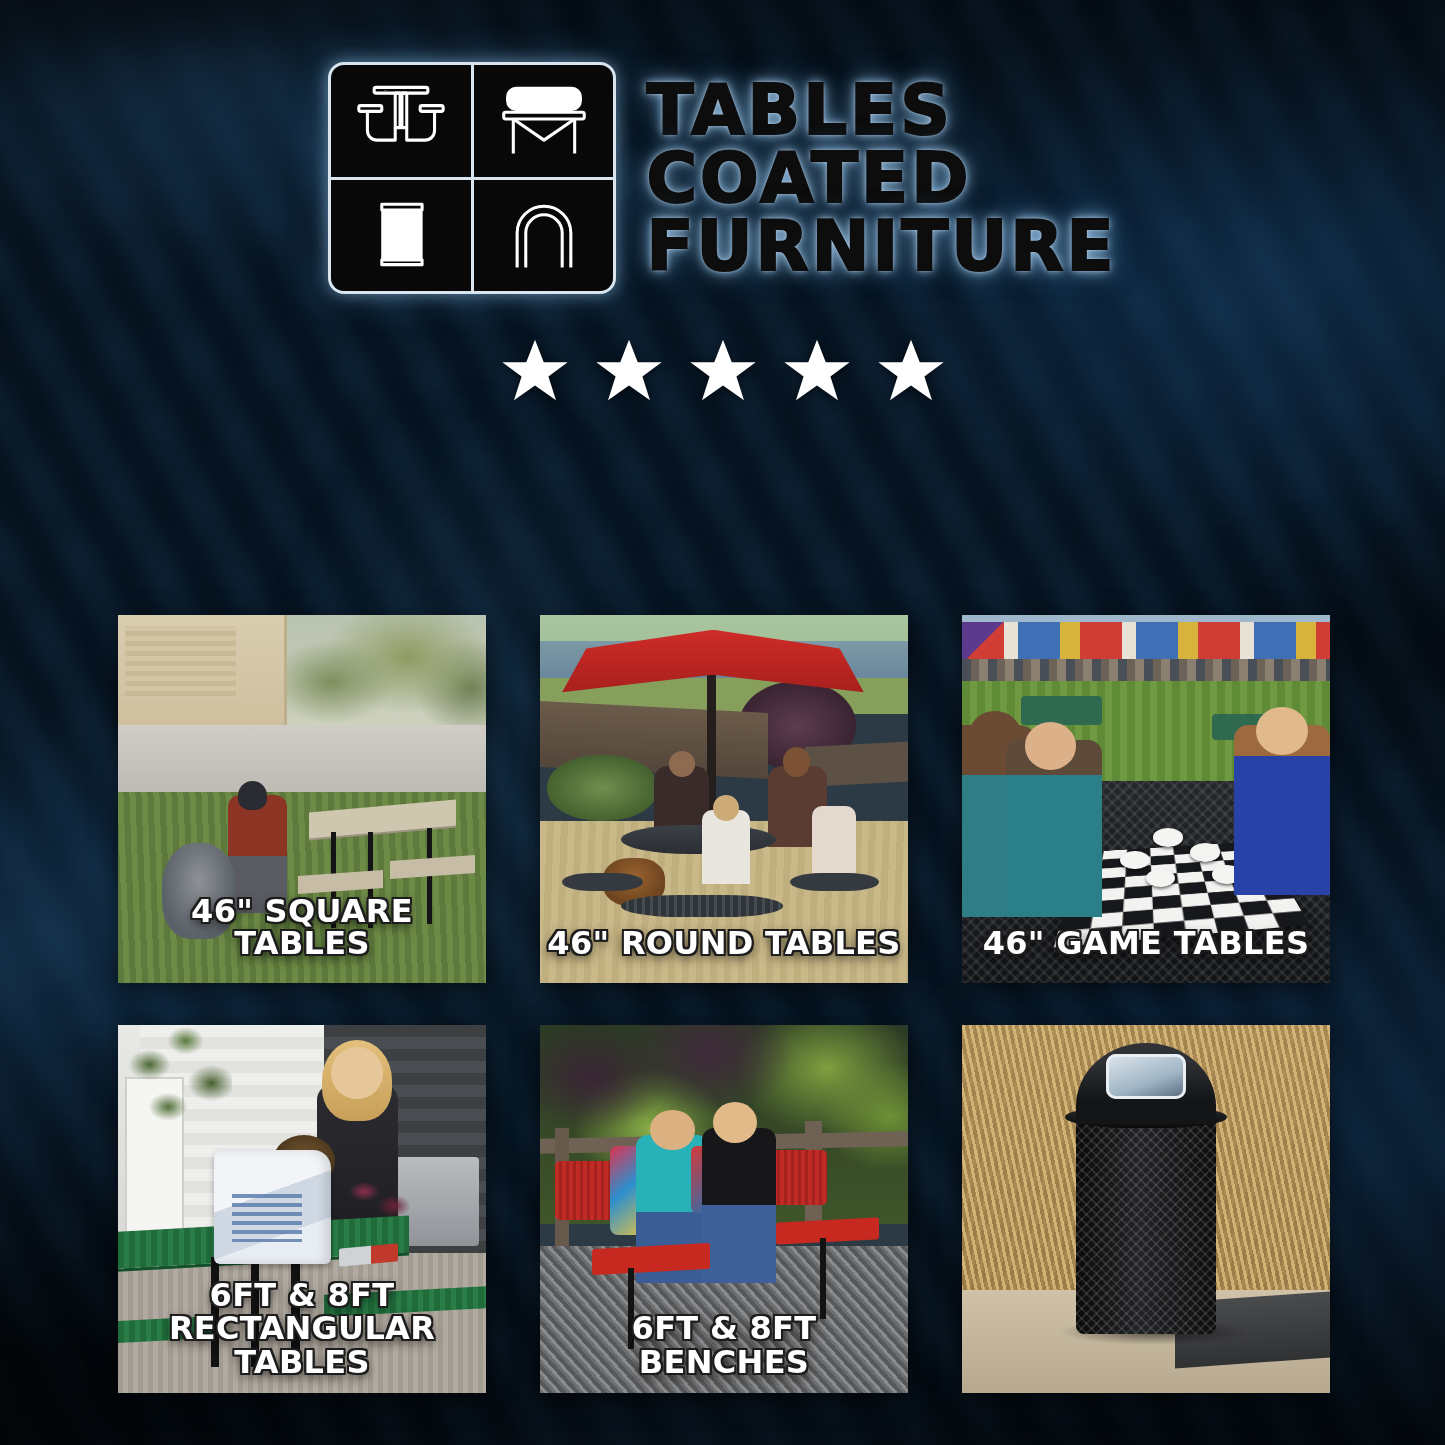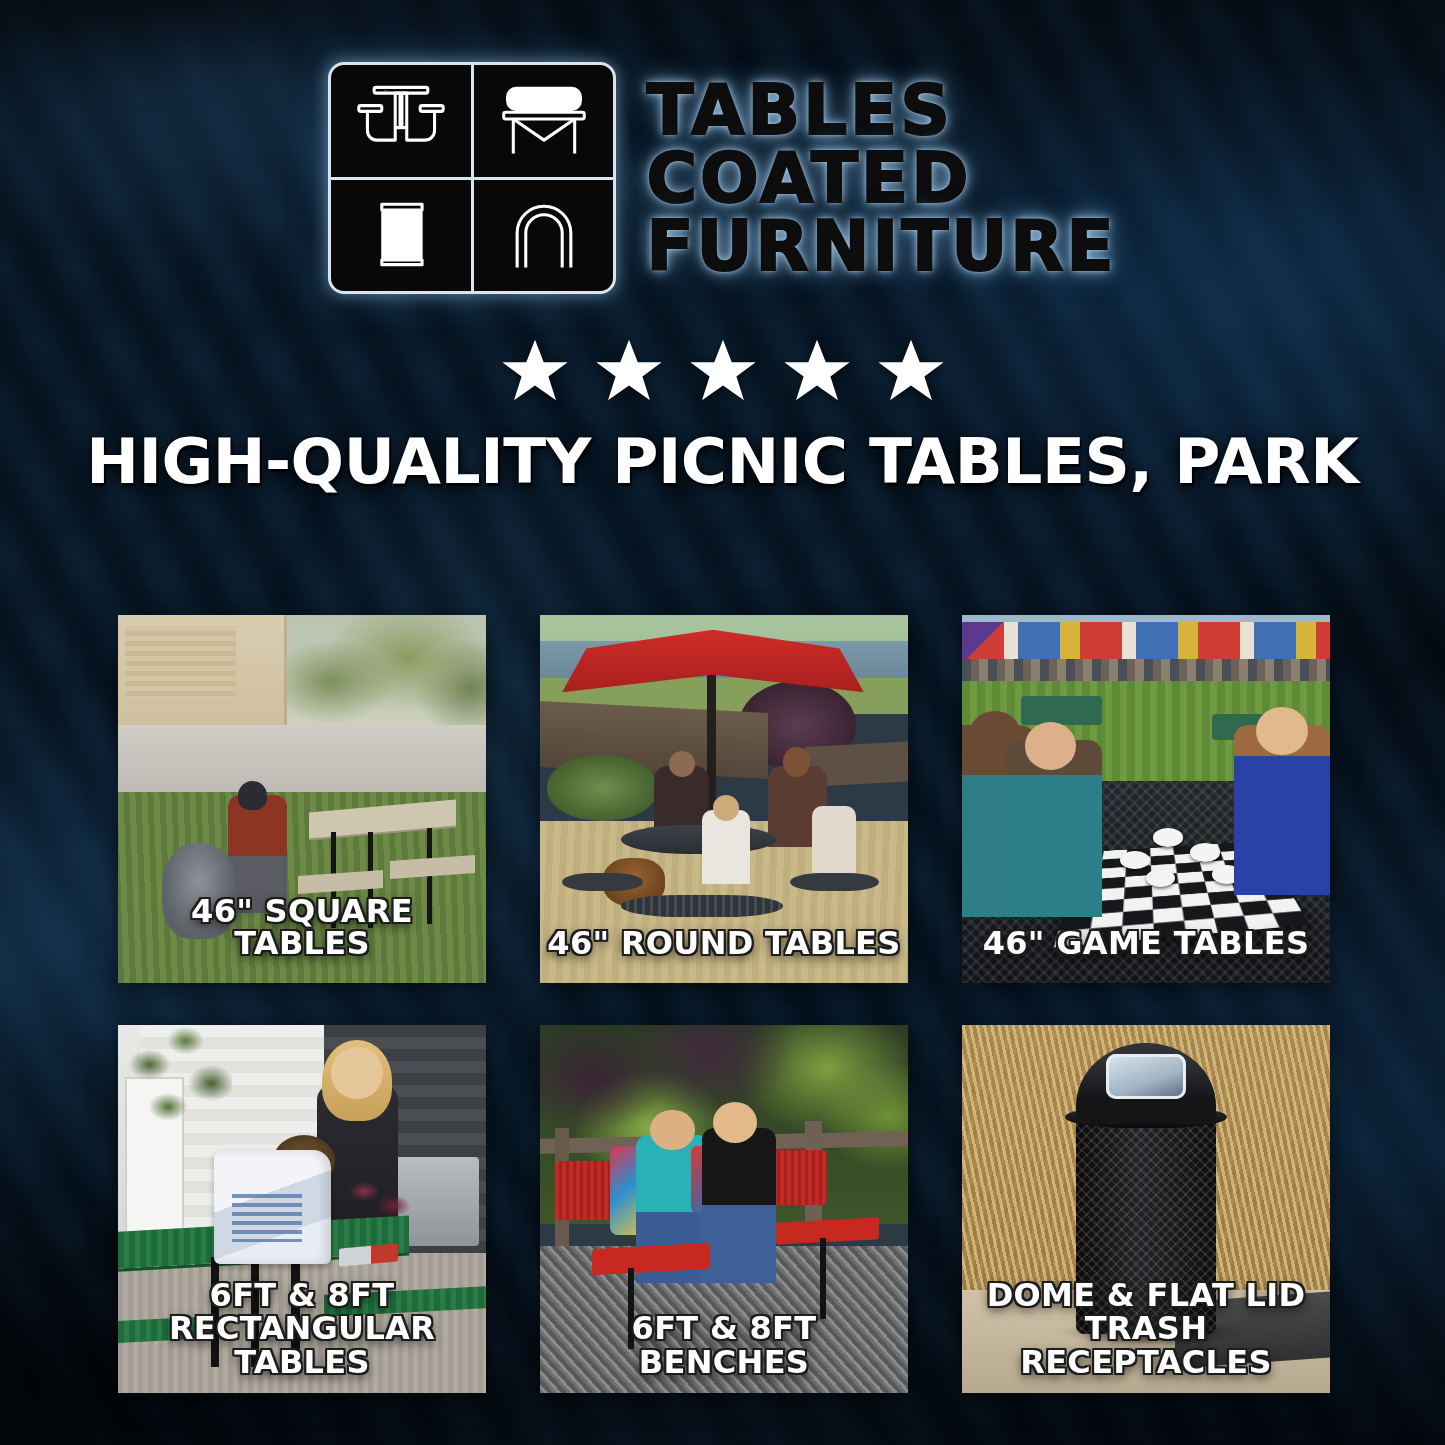--- a/index.html
+++ b/index.html
@@ -442,21 +442,20 @@
       </svg>
     <svg class="star" viewBox="0 0 24 24">
         <polygon fill="#ffffff" points="12,1.3 15,9 23.2,9 16.6,13.9 19.2,22 12,17 4.8,22 7.4,13.9 0.8,9 9,9"></polygon>
       </svg>
     <svg class="star" viewBox="0 0 24 24">
         <polygon fill="#ffffff" points="12,1.3 15,9 23.2,9 16.6,13.9 19.2,22 12,17 4.8,22 7.4,13.9 0.8,9 9,9"></polygon>
       </svg>
   </div>
 
   <div class="headline">
-    <span class="hl-line">HIGH-QUALITY PICNIC TABLES, PARK</span>
   </div>
 
   <div class="grid">
 
     <div class="card">
       <div class="scene">
         <div class="band c1-sky"></div>
         <div class="obj c1-trees"></div>
         <div class="obj c1-house"></div>
         <div class="obj c1-garage"></div>
@@ -592,20 +591,16 @@
       <div class="scene">
         <div class="band c6-grass"></div>
         <div class="band c6-walk"></div>
         <div class="obj c6-asphalt"></div>
         <div class="obj c6-shadow"></div>
         <div class="obj c6-can"></div>
         <div class="obj c6-rim"></div>
         <div class="obj c6-dome"></div>
         <div class="obj c6-hole"></div>
       </div>
-      <div class="caption caption-2line">
-        <span class="cap-b">DOME &amp; FLAT LID</span>
-        <span class="cap-b">TRASH RECEPTACLES</span>
-      </div>
     </div>
 
   </div>
 </div>
 
 </body></html>

